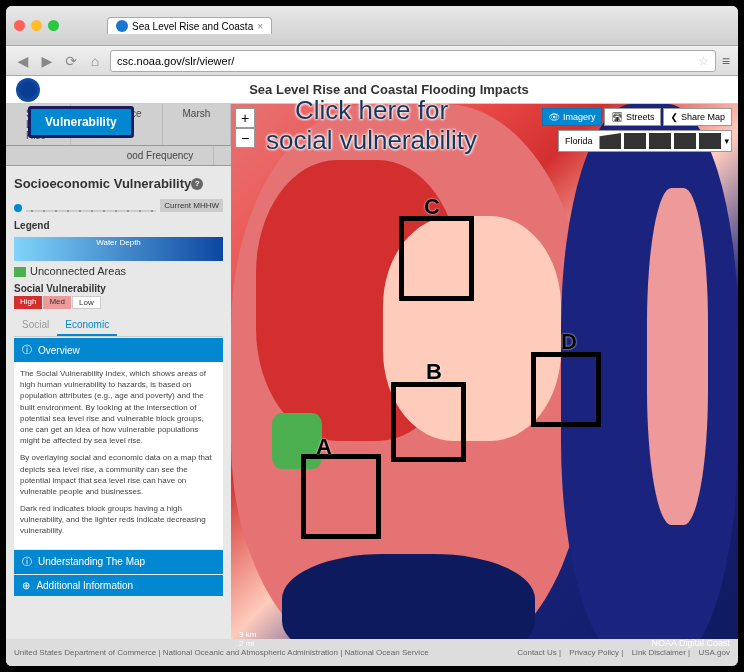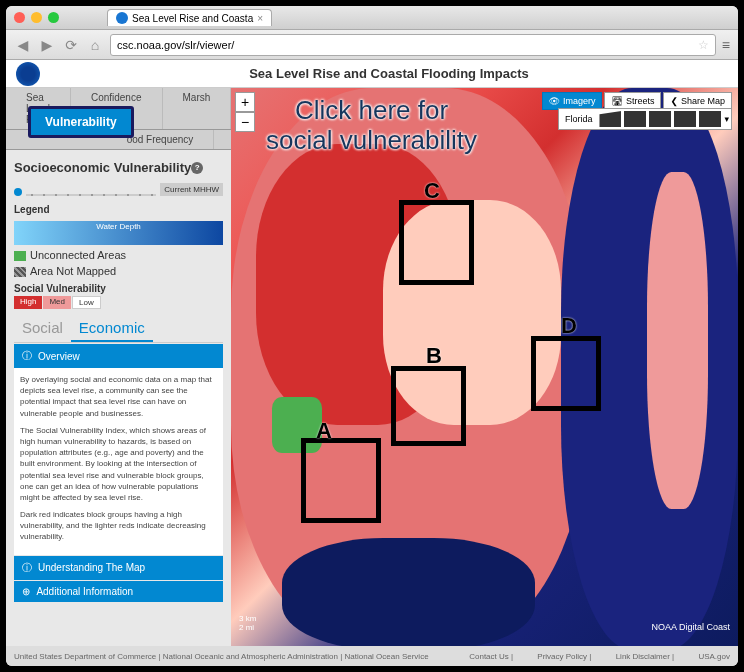--- a/index.html
+++ b/index.html
@@ -1,18 +1,18 @@
 <!DOCTYPE html>
 <html><head>
 <meta charset="utf-8">
 <style>
 *{margin:0;padding:0;box-sizing:border-box;font-family:-apple-system,Helvetica,Arial,sans-serif}
 body{background:#000;width:744px;height:672px;position:relative;overflow:hidden}
 .window{position:absolute;top:6px;left:6px;right:6px;bottom:6px;background:#e8e8e8;border-radius:6px;overflow:hidden;box-shadow:0 2px 10px rgba(0,0,0,.5)}
-.titlebar{height:24px;background:linear-gradient(#e8e8e8,#cfcfcf);display:flex;align-items:center;padding:0 8px;border-bottom:1px solid #aaa}
+.titlebar{height:40px;background:linear-gradient(#e8e8e8,#cfcfcf);display:flex;align-items:center;padding:0 8px;border-bottom:1px solid #aaa}
 .traffic{display:flex;gap:6px;margin-right:8px}
 .traffic span{width:11px;height:11px;border-radius:50%}
 .tr-r{background:#ff5f56}.tr-y{background:#ffbd2e}.tr-g{background:#27c93f}
 .tab{background:#fff;border:1px solid #aaa;border-bottom:none;border-radius:4px 4px 0 0;padding:2px 8px;font-size:10px;margin-left:40px;display:flex;align-items:center;gap:4px}
 .tab img,.tab .fav{width:12px;height:12px;background:#1976d2;border-radius:50%}
 .close-tab{color:#888;font-size:10px;cursor:pointer}
 .urlbar{height:30px;background:linear-gradient(#f0f0f0,#dcdcdc);display:flex;align-items:center;padding:0 8px;gap:6px;border-bottom:1px solid #aaa}
 .nav-arrow{width:18px;height:18px;color:#888;display:flex;align-items:center;justify-content:center;font-size:14px}
 .urlinput{flex:1;background:#fff;border:1px solid #aaa;border-radius:3px;padding:3px 6px;font-size:11px;display:flex;align-items:center;gap:20px}
 .star{color:#ccc;font-size:12px}
@@ -37,41 +37,41 @@
 .mhhw{background:#ccc;padding:2px 4px;font-size:8px}
 .legend-title{font-weight:bold;padding:4px 0;font-size:10px}
 .depth-bar{height:24px;background:linear-gradient(90deg,#81d4fa,#0d47a1);color:#fff;text-align:center;font-size:8px;line-height:12px;margin:2px 0}
 .legend-item{display:flex;align-items:flex-end;gap:4px;padding:2px 0;font-size:11px}
 .swatch{width:12px;height:10px}
 .sv-title{font-weight:bold;font-size:10px;padding:4px 0 2px}
 .sv-row{display:flex;gap:1px;font-size:8px}
 .sv-row span{padding:1px 6px;color:#fff}
 .sv-high{background:#d32f2f}.sv-med{background:#ef9a9a;color:#333!important}.sv-low{background:#fff;border:1px solid #ccc;color:#333!important}
 .subtabs{display:flex;border-bottom:1px solid #ccc;margin-top:6px}
-.subtab{padding:4px 8px;font-size:15px;color:#999}
+.subtab{padding:4px 8px;font-size:10px;color:#999}
 .subtab-active{color:#0288d1;border-bottom:2px solid #0288d1}
 .accordion{background:#0288d1;color:#fff;padding:5px 8px;font-size:10px;display:flex;align-items:center;gap:6px;margin-top:1px;cursor:pointer}
 .acc-icon{font-size:10px}
 .overview-text{background:#fff;padding:6px;font-size:8px;line-height:1.4;color:#444}
 .overview-text p{margin-bottom:6px}
 .map-bg{position:absolute;inset:0;background:linear-gradient(135deg,#e57373 0%,#ef5350 20%,#d32f2f 35%,#ffccbc 50%,#1a237e 65%,#0d1b5e 100%)}
 .callout{position:absolute;top:90px;left:260px;color:#17365d;font-size:26px;font-weight:normal;text-align:center;z-index:25;text-shadow:0 0 3px #fff,0 0 3px #fff,0 0 3px #fff;font-family:Georgia,serif;line-height:1.15}
 .box-marker{position:absolute;border:5px solid #000;background:transparent;z-index:15}
 .box-label{position:absolute;font-size:22px;font-weight:bold;color:#000;z-index:16;text-shadow:0 0 2px #fff}
 .toolbar-tr{position:absolute;top:4px;right:6px;display:flex;gap:2px;z-index:10}
 .tb-btn{background:#fff;border:1px solid #999;padding:3px 6px;font-size:9px;display:flex;align-items:center;gap:3px;cursor:pointer}
 .tb-active{background:#0288d1;color:#fff;border-color:#0277bd}
-.state-row{position:absolute;top:20px;right:6px;background:#fff;border:1px solid #999;padding:2px;display:flex;gap:3px;z-index:10;font-size:9px;align-items:center}
+.state-row{position:absolute;top:26px;right:6px;background:#fff;border:1px solid #999;padding:2px;display:flex;gap:3px;z-index:10;font-size:9px;align-items:center}
 .state-shape{width:22px;height:16px;background:#333}
 .zoom-ctl{position:absolute;top:4px;left:4px;z-index:10;display:flex;flex-direction:column}
 .zoom-btn{width:20px;height:20px;background:#fff;border:1px solid #999;display:flex;align-items:center;justify-content:center;font-size:14px;cursor:pointer}
 .scale-bar{position:absolute;bottom:18px;left:8px;color:#fff;font-size:8px;z-index:10}
 .noaa-credit{position:absolute;bottom:18px;right:8px;color:#fff;font-size:9px;z-index:10}
-.footer{position:absolute;bottom:0;left:0;right:0;height:20px;background:#ddd;font-size:8px;color:#666;display:flex;align-items:center;padding:0 8px;justify-content:space-between}
-.footer-links span{margin-left:22px}
+.footer{position:absolute;bottom:0;left:0;right:0;height:27px;background:#ddd;font-size:8px;color:#666;display:flex;align-items:center;padding:0 8px;justify-content:space-between}
+.footer-links span{margin-left:6px}
 .blotch{position:absolute;border-radius:40%}
 </style>
 </head>
 <body>
 
 <div class="window">
   <div class="titlebar">
     <div class="traffic">
       <span class="tr-r"></span>
       <span class="tr-y"></span>
@@ -119,41 +119,37 @@
           <span class="slider-dot"></span>
           <div class="slider-track"></div>
           <span class="mhhw">Current MHHW</span>
         </div>
         <div class="legend-title">Legend</div>
         <div class="depth-bar">Water Depth</div>
         <div class="legend-item">
             <span class="swatch" style="background:#4caf50"></span>
             <span>Unconnected Areas</span>
           </div>
-        <div class="legend-item">
-            <span class="swatch" style="background:repeating-linear-gradient(45deg,#555,#555 2px,#999 2px,#999 4px)"></span>
-            <span>Area Not Mapped</span>
-          </div>
         <div class="sv-title">Social Vulnerability</div>
         <div class="sv-row">
           <span class="sv-high">High</span>
           <span class="sv-med">Med</span>
           <span class="sv-low">Low</span>
         </div>
         <div class="subtabs">
           <div class="subtab">Social</div>
           <div class="subtab subtab-active">Economic</div>
         </div>
         <div class="accordion">
             <span class="acc-icon">ⓘ</span>
             <span>Overview</span>
           </div>
         <div class="overview-text">
+          <p>The Social Vulnerability Index, which shows areas of high human vulnerability to hazards, is based on population attributes (e.g., age and poverty) and the built environment. By looking at the intersection of potential sea level rise and vulnerable block groups, one can get an idea of how vulnerable populations might be affected by sea level rise.</p>
           <p>By overlaying social and economic data on a map that depicts sea level rise, a community can see the potential impact that sea level rise can have on vulnerable people and businesses.</p>
-          <p>The Social Vulnerability Index, which shows areas of high human vulnerability to hazards, is based on population attributes (e.g., age and poverty) and the built environment. By looking at the intersection of potential sea level rise and vulnerable block groups, one can get an idea of how vulnerable populations might be affected by sea level rise.</p>
           <p>Dark red indicates block groups having a high vulnerability, and the lighter reds indicate decreasing vulnerability.</p>
         </div>
         <div class="accordion">
             <span class="acc-icon">ⓘ</span>
             <span>Understanding The Map</span>
           </div>
         <div class="accordion">
             <span class="acc-icon">⊕</span>
             <span>Additional Information</span>
           </div>

